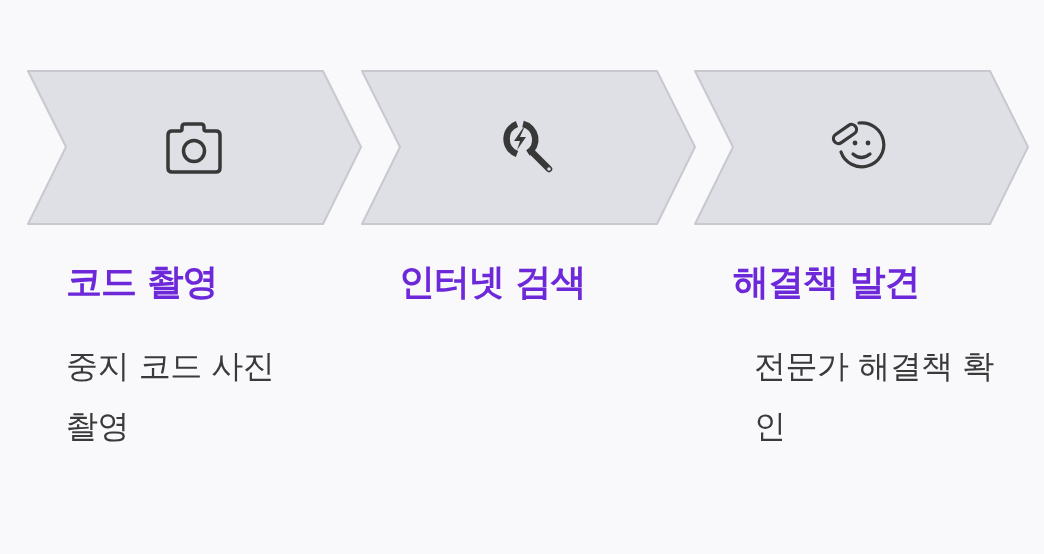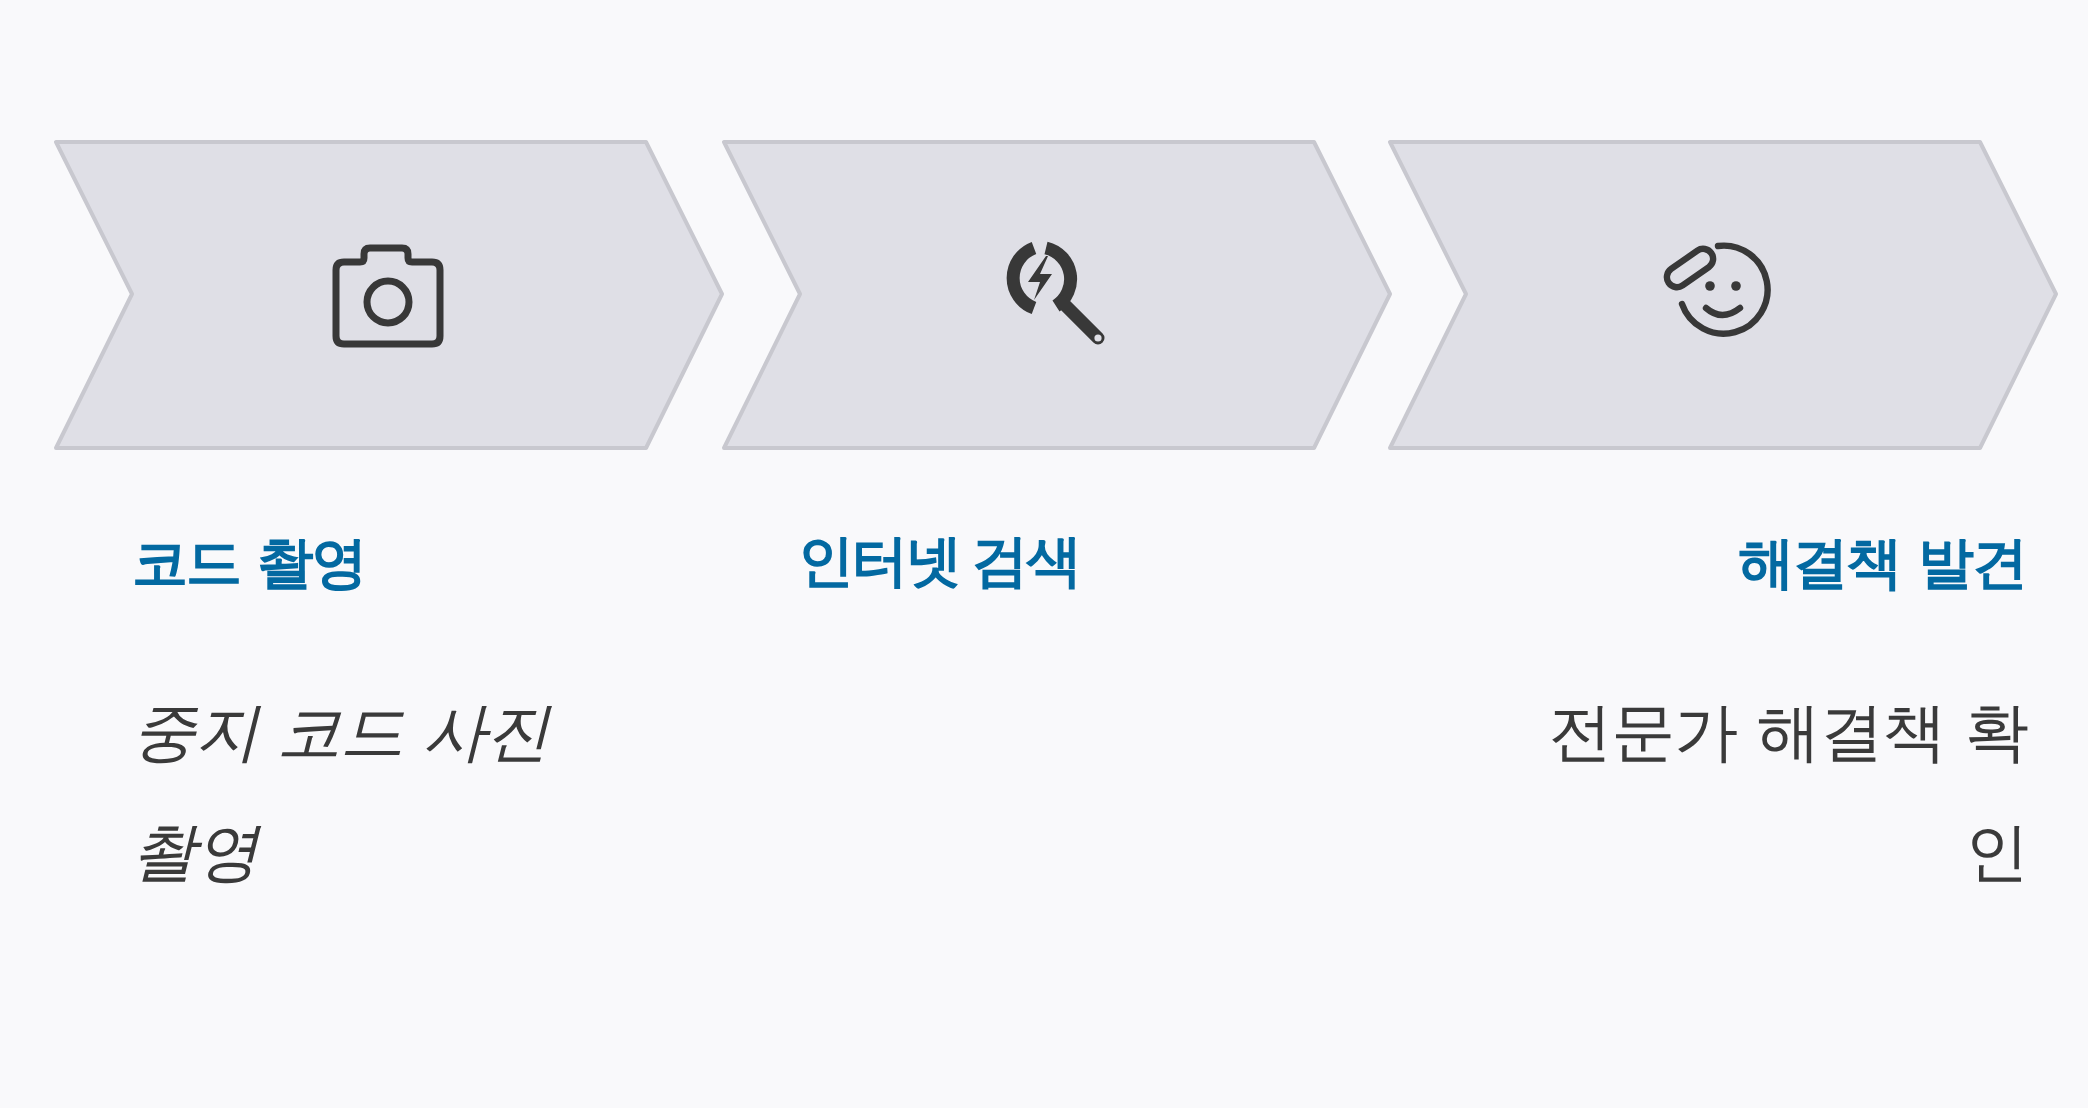--- a/index.html
+++ b/index.html
@@ -19,26 +19,26 @@
     .icon {
       position: absolute;
       width: 64px; height: 64px;
     }
     .step-text {
       position: absolute;
       top: 258px;
       width: 280px;
     }
     .step-title {
-      font-size: 28px;
+      font-size: 36px;
       font-weight: bold;
       line-height: 48px;
       letter-spacing: -1px;
       margin: 0;
-      color: #0369a1;
+      color: #6d28d9;
     }
     .step-desc {
       margin-top: 30px;
       font-size: 32px;
       line-height: 60px;
       color: #3a3a3a;
       letter-spacing: -0.5px;
     }
   </style>
 </head>
@@ -68,23 +68,23 @@
     <path d="M30,8 A22,22 0 1 1 12,37" fill="none" stroke="#383838" stroke-width="3.2" stroke-linecap="round"></path>
     <rect x="3" y="14" width="26" height="10" rx="5" ry="5" transform="rotate(-35 16 19)" fill="none" stroke="#383838" stroke-width="3.2"></rect>
     <circle cx="26" cy="28" r="2.4" fill="#383838"></circle>
     <circle cx="39" cy="28" r="2.4" fill="#383838"></circle>
     <path d="M24,39 Q32,46 41,39" fill="none" stroke="#383838" stroke-width="3.2" stroke-linecap="round"></path>
   </svg>
 </div>
 
 <div class="step-text" style="left:66px;">
   <h2 class="step-title">코드 촬영</h2>
-  <div class="step-desc" style="width:230px;font-style:italic;">중지 코드 사진 촬영</div>
+  <div class="step-desc" style="width:230px;">중지 코드 사진 촬영</div>
 </div>
 
-<div class="step-text" style="left:399px;font-family:Liberation Serif, serif;">
+<div class="step-text" style="left:399px;">
   <h2 class="step-title">인터넷 검색</h2>
 </div>
 
-<div class="step-text" style="left:733px;text-align:right;">
+<div class="step-text" style="left:733px;">
   <h2 class="step-title">해결책 발견</h2>
   <div class="step-desc" style="width:260px;margin-left:21px;">전문가 해결책 확인</div>
 </div>
 
 </body></html>

